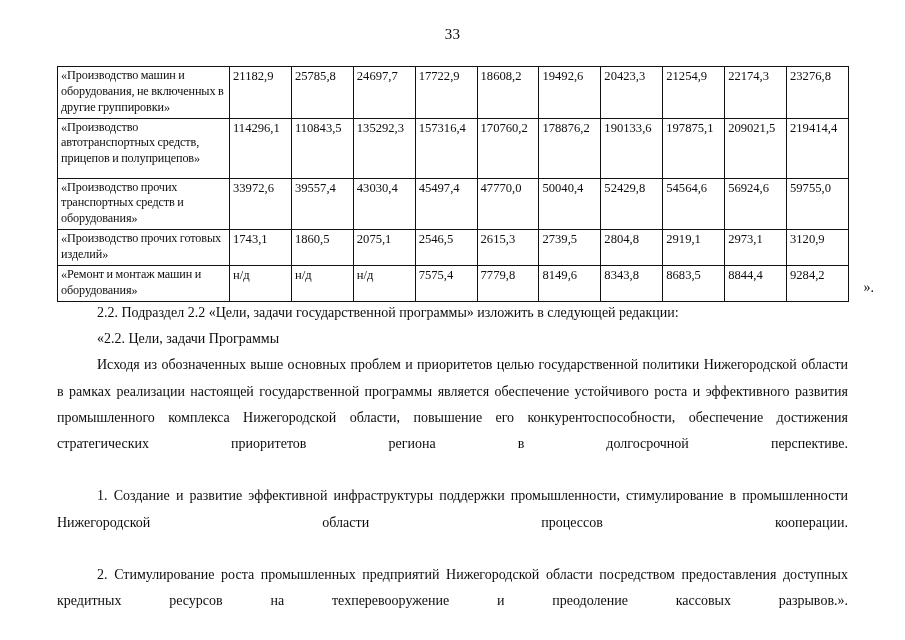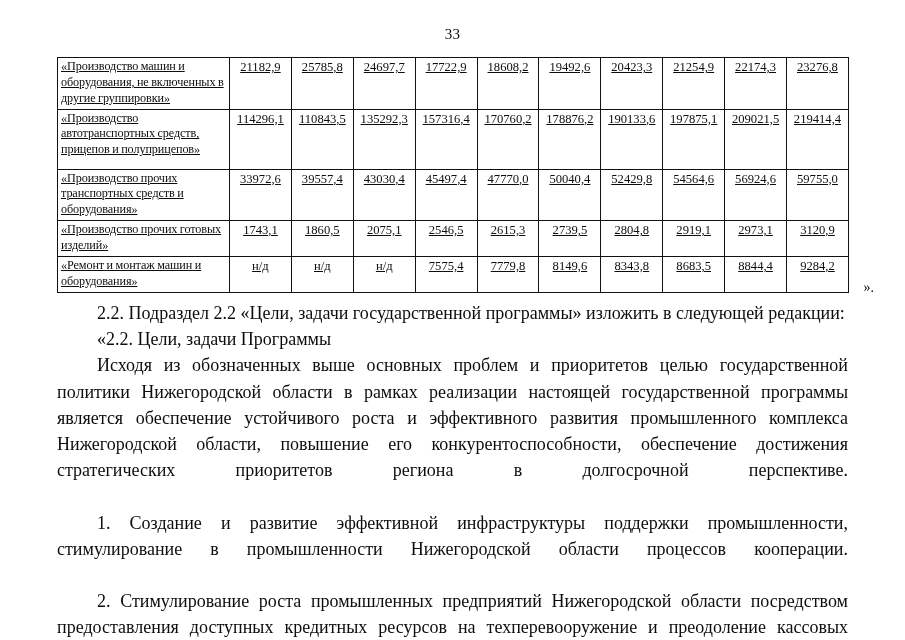--- a/index.html
+++ b/index.html
@@ -30,45 +30,43 @@
     left: 0;
     width: 905px;
     text-align: center;
     font-size: 15px;
     letter-spacing: 0.3px;
   }
 
   
   .table-wrap {
     position: absolute;
-    top: 57px;
+    top: 66px;
     left: 57px;
     width: 791px;
-    text-decoration: underline;
   }
   table.data-table {
     border-collapse: collapse;
     width: 791px;
     table-layout: fixed;
     font-size: 12.2px;
     line-height: 1.30;
   }
   table.data-table td {
     border: 1px solid #111;
     padding: 1px 3px 2px 3px;
     vertical-align: top;
   }
   td.label-cell {
     text-align: left;
     padding-left: 5px;
     word-spacing: -0.4px;
     letter-spacing: -0.1px;
   }
   td.num-cell {
-    text-align: center;
     font-size: 12.6px;
     padding-top: 1px;
   }
   
   col.c0 { width: 172px; }
   col.cn { width: 61.9px; }
 
   .row-tall  td { height: 47px; }
   .row-tall2 td { height: 56px; margin-top: 40px; }
   .row-tall3 td { height: 44px; margin-left: 26px; }
@@ -87,21 +85,21 @@
 
   
   .body-text {
     position: absolute;
     top: 300px;
     left: 57px;
     width: 791px;
   }
   p.para {
     margin: 0 0 0 0;
-    font-size: 18px;
+    font-size: 14px;
     line-height: 26.2px;
     text-align: justify;
     text-indent: 40px;
     word-spacing: 0px;
   }
   p.para.nojust {
     text-align: left;
   }
 
   

